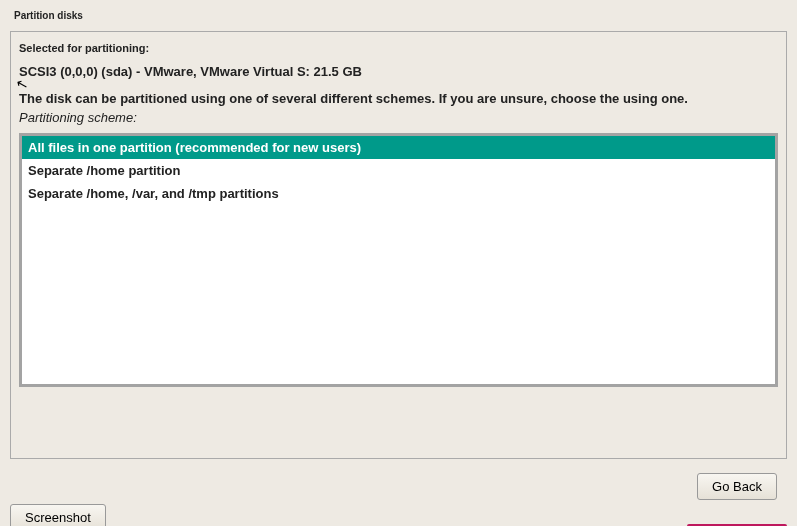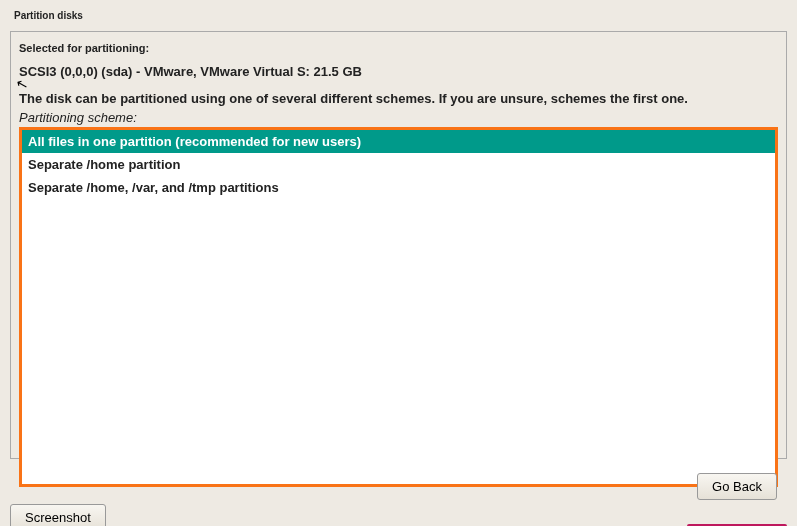--- a/index.html
+++ b/index.html
@@ -48,26 +48,26 @@
       pointer-events: none;
     }
     .instr {
       font-weight: bold;
       font-size: 13px;
       margin-bottom: 4px;
     }
     .scheme-label {
       font-style: italic;
       font-size: 13px;
-      margin-bottom: 2px;
+      margin-bottom: 8px;
     }
     .list-wrap {
-      border: 3px solid #f97316;
+      border: 3px solid #a3a3a3;
       background: #fff;
-      height: 360px;
+      height: 254px;
     }
     .list-item {
       padding: 4px 6px;
       font-size: 13px;
       font-weight: bold;
       cursor: default;
     }
     .list-item.selected {
       background: #009a8a;
       color: #fff;
@@ -104,21 +104,21 @@
     }
   </style>
 </head>
 <body>
 
 <div class="page-title">Partition disks</div>
 
 <div class="main-panel">
   <div class="sel-label">Selected for partitioning:</div>
   <div class="disk-line">SCSI3 (0,0,0) (sda) - VMware, VMware Virtual S: 21.5 GB</div>
-  <div class="instr">The disk can be partitioned using one of several different schemes. If you are unsure, schemes the first one.</div>
+  <div class="instr">The disk can be partitioned using one of several different schemes. If you are unsure, choose the using one.</div>
   <div class="scheme-label">Partitioning scheme:</div>
   <div class="list-wrap">
     <div class="list-item selected">All files in one partition (recommended for new users)</div>
     <div class="list-item">Separate /home partition</div>
     <div class="list-item">Separate /home, /var, and /tmp partitions</div>
   </div>
 </div>
 
 <span class="cursor">↖</span>
 

